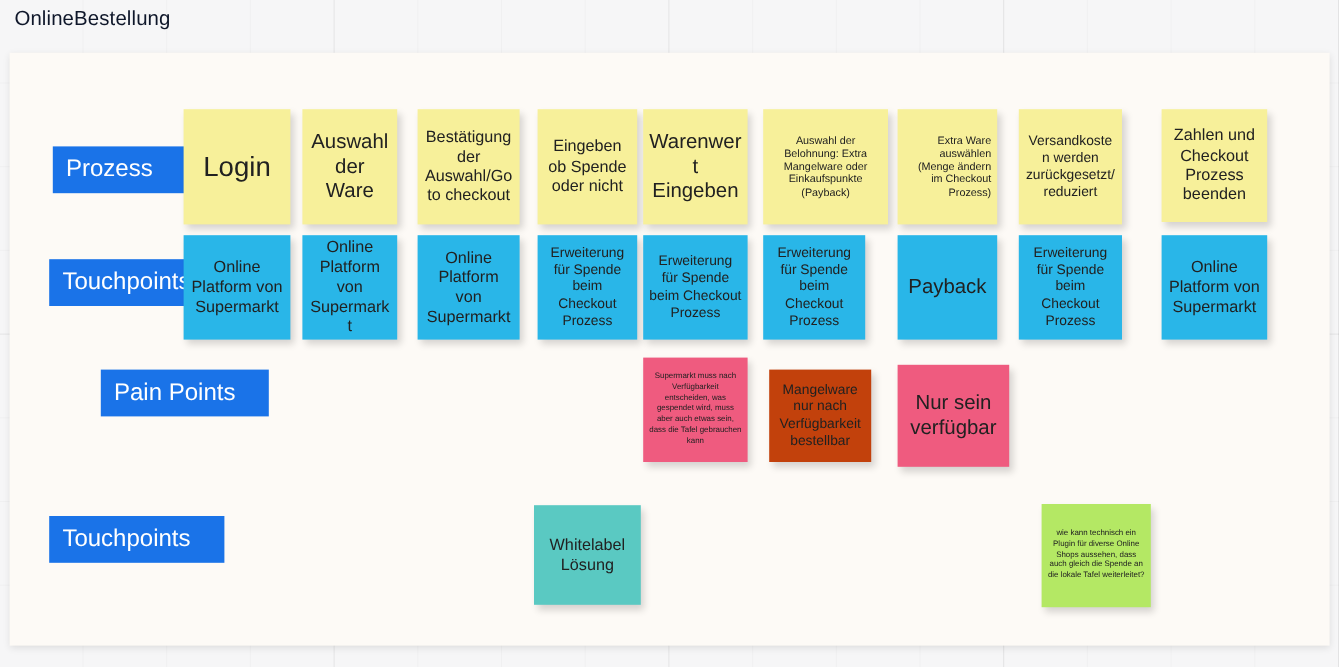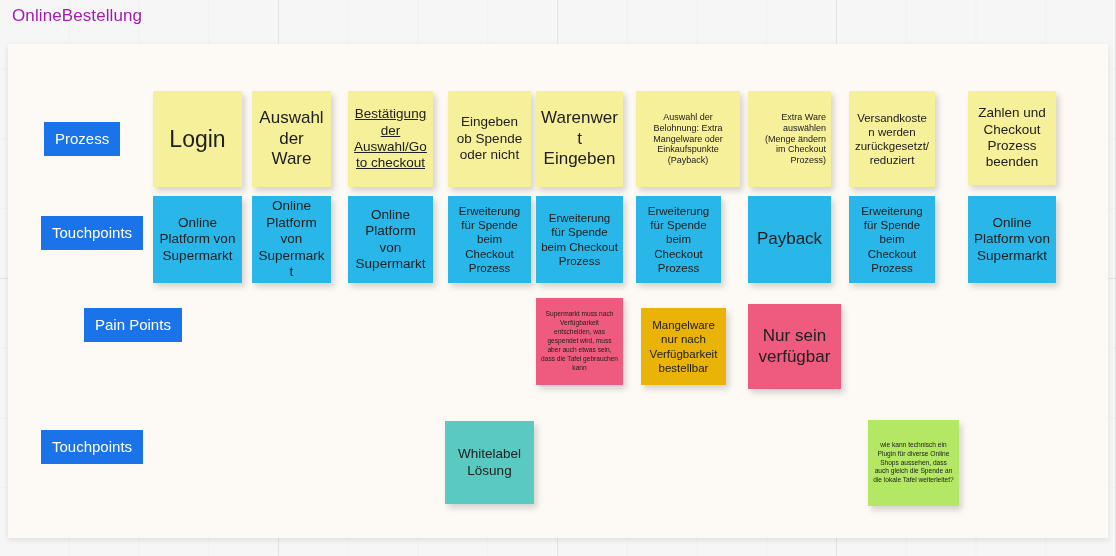--- a/index.html
+++ b/index.html
@@ -33,44 +33,44 @@
       69.75px 69.75px;
     background-position: -1px -1px, -1px -1px, -1px -1px, -1px -1px;
   }
 
   
   #frame-title {
     position: absolute;
     left: 12px;
     top: 6px;
     font-size: 17px;
-    color: #a21caf;
+    color: #0f172a;
     letter-spacing: 0.1px;
     white-space: nowrap;
   }
 
   
   #frame {
     position: absolute;
     left: 8px;
     top: 44px;
     width: 1100px;
     height: 494px;
     background: #fdfaf6;
     box-shadow: 0 2px 6px rgba(0,0,0,0.10);
   }
 
   
   .row-label {
     position: absolute;
     background: #1a73e8;
     color: #ffffff;
-    font-size: 15px;
+    font-size: 20px;
     line-height: 1;
-    padding: 9px 11px 10px 11px;
+    padding: 9px 28px 10px 11px;
     white-space: nowrap;
     box-sizing: border-box;
   }
 
   
   .note {
     position: absolute;
     box-sizing: border-box;
     display: flex;
     align-items: center;
@@ -116,21 +116,21 @@
 <div class="row-label" style="left:41px; top:430px;">
   <span>Touchpoints</span>
 </div>
 
 <div class="note" style="left:153px; top:91px; width:89px; height:96px; background:#f7f09a;">
   <span class="note-text fs-xl">Login</span>
 </div>
 <div class="note" style="left:252px; top:91px; width:79px; height:96px; background:#f7f09a;">
   <span class="note-text fs-lg">Auswahl der Ware</span>
 </div>
-<div class="note" style="left:348px; top:91px; width:85px; height:96px; background:#f7f09a;text-decoration:underline;">
+<div class="note" style="left:348px; top:91px; width:85px; height:96px; background:#f7f09a;">
   <span class="note-text fs-md">Bestätigung der Auswahl/Go to checkout</span>
 </div>
 <div class="note" style="left:448px; top:91px; width:83px; height:96px; background:#f7f09a;">
   <span class="note-text fs-md">Eingeben ob Spende oder nicht</span>
 </div>
 <div class="note" style="left:536px; top:91px; width:87px; height:96px; background:#f7f09a;">
   <span class="note-text fs-lg">Warenwert Eingeben</span>
 </div>
 <div class="note" style="left:636px; top:91px; width:104px; height:96px; background:#f7f09a;">
   <span class="note-text fs-xs">Auswahl der Belohnung: Extra Mangelware oder Einkaufspunkte (Payback)</span>
@@ -169,21 +169,21 @@
 <div class="note" style="left:849px; top:196px; width:86px; height:87px; background:#29b6e8;">
   <span class="note-text fs-sm">Erweiterung für Spende beim Checkout Prozess</span>
 </div>
 <div class="note" style="left:968px; top:196px; width:88px; height:87px; background:#29b6e8;">
   <span class="note-text fs-md">Online Platform von Supermarkt</span>
 </div>
 
 <div class="note" style="left:536px; top:298px; width:87px; height:87px; background:#ef5b7f;">
   <span class="note-text fs-xxs">Supermarkt muss nach Verfügbarkeit entscheiden, was gespendet wird, muss aber auch etwas sein, dass die Tafel gebrauchen kann</span>
 </div>
-<div class="note" style="left:641px; top:308px; width:85px; height:77px; background:#eab308;">
+<div class="note" style="left:641px; top:308px; width:85px; height:77px; background:#c2410c;">
   <span class="note-text fs-sm">Mangelware nur nach Verfügbarkeit bestellbar</span>
 </div>
 <div class="note" style="left:748px; top:304px; width:93px; height:85px; background:#ef5b7f;">
   <span class="note-text fs-lg">Nur sein verfügbar</span>
 </div>
 
 <div class="note" style="left:445px; top:421px; width:89px; height:83px; background:#5ac9c2;">
   <span class="note-text fs-md">Whitelabel Lösung</span>
 </div>
 <div class="note" style="left:868px; top:420px; width:91px; height:86px; background:#b4e864;">

